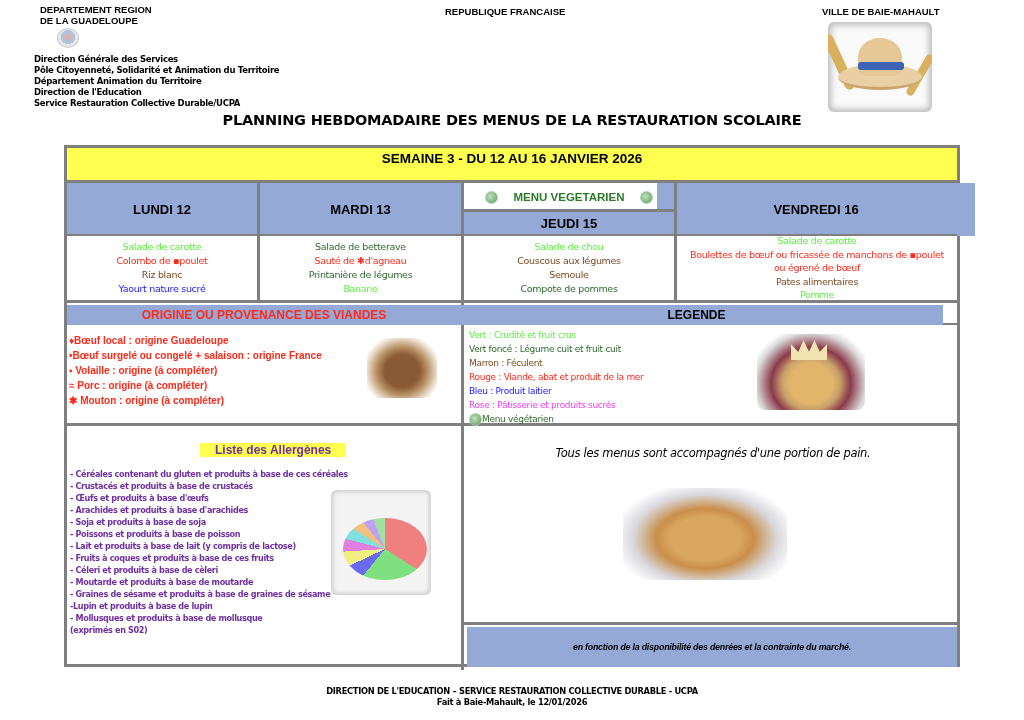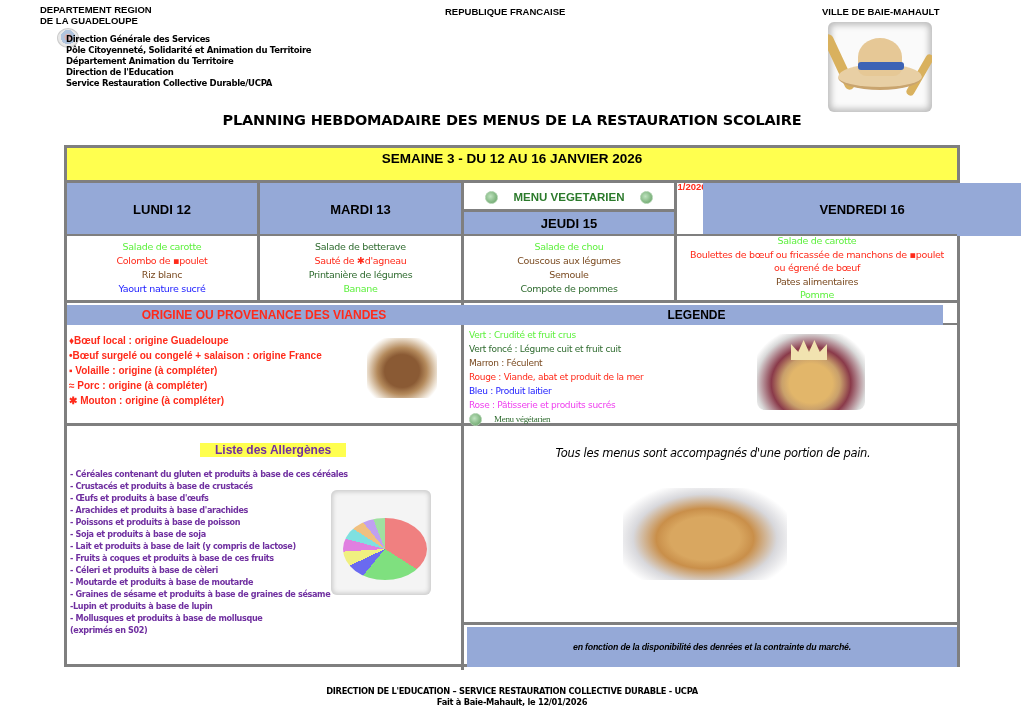--- a/index.html
+++ b/index.html
@@ -8,21 +8,21 @@
 
     .abs { position: absolute; }
 
     
     .hdr-left { left: 40px; top: 4px; font-size: 9.5px; font-weight: bold; line-height: 11px; }
     .hdr-center { left: 445px; top: 6px; font-size: 9.5px; font-weight: bold; }
     .hdr-right { left: 822px; top: 6px; font-size: 9.5px; font-weight: bold; }
     .logo { left: 57px; top: 28px; width: 22px; height: 20px; border-radius: 50%;
             background: radial-gradient(circle at 50% 45%, #d9b3b3 0 25%, #b0c4de 26% 50%, #e8e8e8 51%);
             border: 1px solid #ccc; }
-    .dept-lines { left: 34px; top: 34px; font-size: 8.5px; font-weight: bold; line-height: 11px; font-family: "DejaVu Sans", sans-serif; letter-spacing: -0.3px; margin-left: 32px; }
+    .dept-lines { left: 34px; top: 54px; font-size: 8.5px; font-weight: bold; line-height: 11px; font-family: "DejaVu Sans", sans-serif; letter-spacing: -0.3px; }
     .hat-frame { left: 828px; top: 22px; width: 104px; height: 90px; border-radius: 6px;
                  box-shadow: 0 0 6px 3px #bbb inset; background: #fafafa; overflow: hidden; }
     .hat-brim { position: absolute; left: 10px; top: 42px; width: 84px; height: 26px; border-radius: 50%;
                 background: #e8cfa4; border-bottom: 3px solid #c9a46e; }
     .hat-crown { position: absolute; left: 30px; top: 16px; width: 44px; height: 38px; border-radius: 50% 50% 20% 20%;
                  background: #e6c896; }
     .hat-band { position: absolute; left: 30px; top: 40px; width: 46px; height: 8px; background: #3d63b5; border-radius: 3px; }
     .hat-wheat { position: absolute; left: 6px; top: 10px; width: 10px; height: 60px; background: #d9b15e; transform: rotate(-25deg); border-radius: 5px; }
     .hat-wheat2 { position: absolute; left: 88px; top: 30px; width: 8px; height: 46px; background: #d9b15e; transform: rotate(30deg); border-radius: 4px; }
 
@@ -52,21 +52,21 @@
     .c-red { color: #ff2a1a; }
     .c-blue { color: #1a1aff; }
     .c-pink { color: #ef3fef; }
 
     .sec-head { position: absolute; top: 157px; height: 20px; background: #95a9d7; font-weight: bold; font-size: 12px; display: flex; align-items: center; justify-content: center; }
 
     .origin-list { position: absolute; left: 2px; top: 185px; font-size: 10px; font-weight: bold; color: #ff2a1a; line-height: 15px; }
     .meat-img { position: absolute; left: 300px; top: 190px; width: 70px; height: 60px; border-radius: 8px; background: radial-gradient(ellipse at 50% 55%, #8a5a34 0 35%, #b48a5c 50%, #e9dccb 70%, #fff 80%); }
 
     .legend-list { position: absolute; left: 402px; top: 180px; font-family: "DejaVu Sans", sans-serif; font-size: 9px; line-height: 14px; letter-spacing: -0.3px; }
-    .legend-veg { display: flex; align-items: center; gap: 12px; font-family: Liberation Serif, serif; }
+    .legend-veg { display: flex; align-items: center; gap: 0; }
     .cake-img { position: absolute; left: 690px; top: 186px; width: 108px; height: 76px; border-radius: 8px; background: radial-gradient(ellipse at 50% 65%, #e2b66a 0 28%, #c9a06b 38%, #8a3a4a 52%, #d9d9d9 72%, #fff 82%); }
     .crown { position: absolute; left: 724px; top: 192px; width: 36px; height: 20px; background: #f1e3b0; clip-path: polygon(0 100%, 0 20%, 20% 60%, 35% 0, 50% 60%, 65% 0, 80% 60%, 100% 20%, 100% 100%); }
 
     .allergen-title { position: absolute; left: 133px; top: 295px; font-size: 12px; font-weight: bold; color: #7030a0; background: #ffff4f; padding: 0 15px; }
     .allergen-list { position: absolute; left: 3px; top: 320px; font-family: "DejaVu Sans", sans-serif; font-size: 8.1px; font-weight: bold; color: #7030a0; line-height: 12px; letter-spacing: -0.35px; }
     .pie-frame { position: absolute; left: 264px; top: 342px; width: 100px; height: 105px; border-radius: 6px; background: #f4f4f4; box-shadow: 0 0 4px 2px #ccc inset; }
     .pie { position: absolute; left: 276px; top: 370px; width: 84px; height: 62px; border-radius: 50%;
            background: conic-gradient(#f08080 0 34%, #7fe07f 34% 61%, #6a6af0 61% 68%, #f0f080 68% 74%, #e07fe0 74% 79%, #7fe0e0 79% 84%, #f0c080 84% 89%, #c0a0f0 89% 94%, #a0e0a0 94% 100%); }
 
     .bread-text { position: absolute; left: 402px; top: 298px; width: 488px; text-align: center; font-family: "DejaVu Sans", sans-serif; font-style: italic; font-size: 11.5px; letter-spacing: -0.3px; }
@@ -110,21 +110,21 @@
   </div>
 
   <div class="day-head" style="left:0; width:190px;">LUNDI 12</div>
   <div class="day-head" style="left:193px; width:201px;">MARDI 13</div>
   <div class="veg-box">
     <span class="leaf"></span>
     <span class="veg-label">MENU VEGETARIEN</span>
     <span class="leaf"></span>
   </div>
   <div class="jeudi-head">JEUDI 15</div>
-  <div class="day-head" style="left:636px; width:318px;">VENDREDI 16</div>
+  <div class="day-head" style="left:590px; width:318px;">VENDREDI 16</div>
 
   <div class="vline" style="left:190px; top:35px; height:117px;"></div>
   <div class="vline" style="left:394px; top:35px; height:487px;"></div>
   <div class="vline" style="left:607px; top:35px; height:117px;"></div>
   <div class="hline" style="left:397px; top:61px; width:210px;"></div>
   <div class="hline" style="left:0; top:86px; width:890px; height:2px;"></div>
   <div class="hline" style="left:0; top:152px; width:890px;"></div>
   <div class="hline" style="left:0; top:175px; width:890px; height:2px;"></div>
   <div class="hline" style="left:0; top:275px; width:890px;"></div>
   <div class="hline" style="left:397px; top:474px; width:493px;"></div>
@@ -181,22 +181,22 @@
   </div>
   <div class="cake-img"></div>
   <div class="crown"></div>
 
   <div class="allergen-title">Liste des Allergènes</div>
   <div class="allergen-list">
     <div>- Céréales contenant du gluten et produits à base de ces céréales</div>
     <div>- Crustacés et produits à base de crustacés</div>
     <div>- Œufs et produits à base d'œufs</div>
     <div>- Arachides et produits à base d'arachides</div>
+    <div>- Soja et produits à base de soja</div>
     <div>- Poissons et produits à base de poisson</div>
-    <div>- Soja et produits à base de soja</div>
     <div>- Lait et produits à base de lait (y compris de lactose)</div>
     <div>- Fruits à coques et produits à base de ces fruits</div>
     <div>- Céleri et produits à base de cèleri</div>
     <div>- Moutarde et produits à base de moutarde</div>
     <div>- Graines de sésame et produits à base de graines de sésame</div>
     <div>-Lupin et produits à base de lupin</div>
     <div>- Mollusques et produits à base de mollusque</div>
     <div>(exprimés en S02)</div>
   </div>
   <div class="pie-frame"></div>

